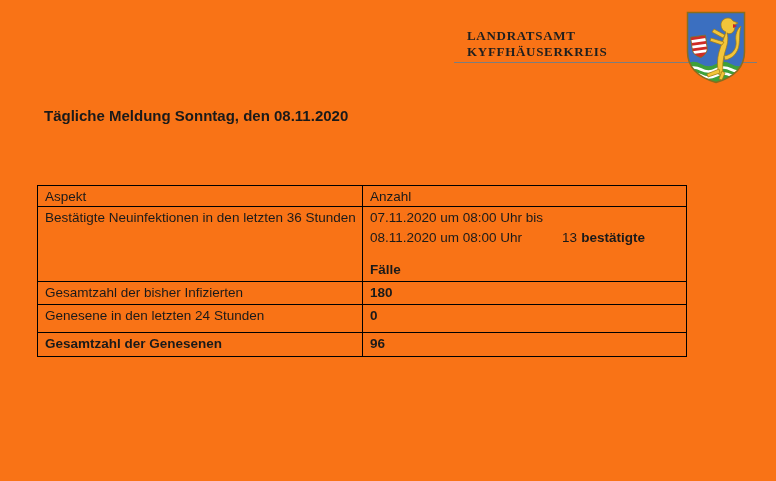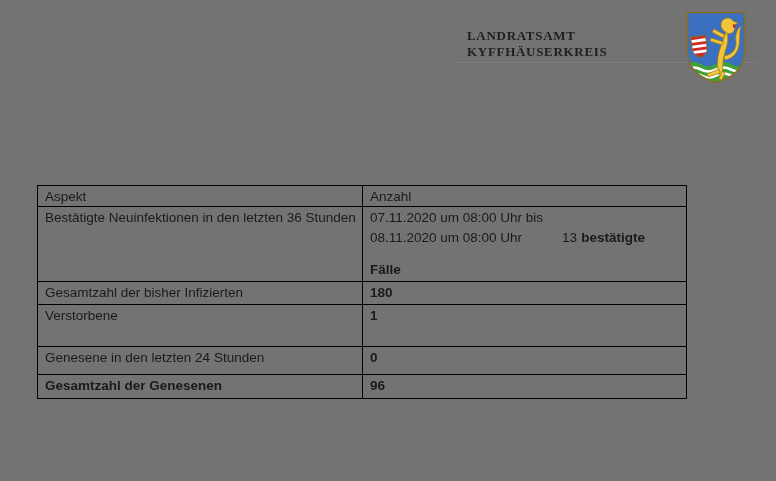--- a/index.html
+++ b/index.html
@@ -1,19 +1,19 @@
 <!DOCTYPE html>
 <html lang="de"><head>
 <meta charset="utf-8">
 <style>
   html,body{margin:0;padding:0;background:#fff;}
   .page{
     position:relative;
     width:776px;height:481px;
-    background:#737373;
+    background:#f97316;
     font-family:"Liberation Sans","DejaVu Sans",sans-serif;
     color:#1a1a1a;
     overflow:hidden;
   }
   
   .letterhead-org{
     position:absolute;left:467px;top:28px;
     font-family:"Liberation Serif","DejaVu Serif",serif;
     font-weight:bold;font-size:13px;line-height:15.5px;
     letter-spacing:0.7px;color:#1f1f1f;
@@ -97,20 +97,21 @@
         <rect x="0" y="3" width="15" height="2.8" fill="#ffffff"></rect>
         <rect x="0" y="8.6" width="15" height="2.8" fill="#ffffff"></rect>
         <rect x="0" y="14.2" width="15" height="2.8" fill="#ffffff"></rect>
       </g>
       <path d="M0,0 H15 V12 C15,17 11.5,20 7.5,21.5 C3.5,20 0,17 0,12 Z" fill="none" stroke="#8a6d1d" stroke-width="0.8"></path>
     </g>
 
     <path d="M1.5,1.5 H58.5 V41 C58.5,56.5 47,66.5 30,71.5 C13,66.5 1.5,56.5 1.5,41 Z" fill="none" stroke="#8a6d1d" stroke-width="1.5"></path>
   </svg>
 
+  <div class="doc-title">Tägliche Meldung Sonntag, den 08.11.2020</div>
 
   <table class="report">
     <colgroup>
         <col class="col-aspekt">
         <col class="col-anzahl">
       </colgroup>
     <tbody>
       <tr class="hdr" style="height:18px;">
         <td>Aspekt</td>
         <td>Anzahl</td>
@@ -120,24 +121,20 @@
         <td>
           <div>07.11.2020 um 08:00 Uhr bis</div>
           <div><span>08.11.2020 um 08:00 Uhr</span><span class="gap"></span><span class="count">13</span><span class="b">bestätigte</span></div>
           <div class="b">Fälle</div>
         </td>
       </tr>
       <tr style="height:23px;">
         <td>Gesamtzahl der bisher Infizierten</td>
         <td class="b">180</td>
       </tr>
-      <tr style="height:42px;">
-        <td>Verstorbene</td>
-        <td class="b">1</td>
-      </tr>
       <tr style="height:28px;">
         <td>Genesene in den letzten 24 Stunden</td>
         <td class="b">0</td>
       </tr>
       <tr style="height:24px;">
         <td class="b">Gesamtzahl der Genesenen</td>
         <td class="b">96</td>
       </tr>
     </tbody>
   </table>

